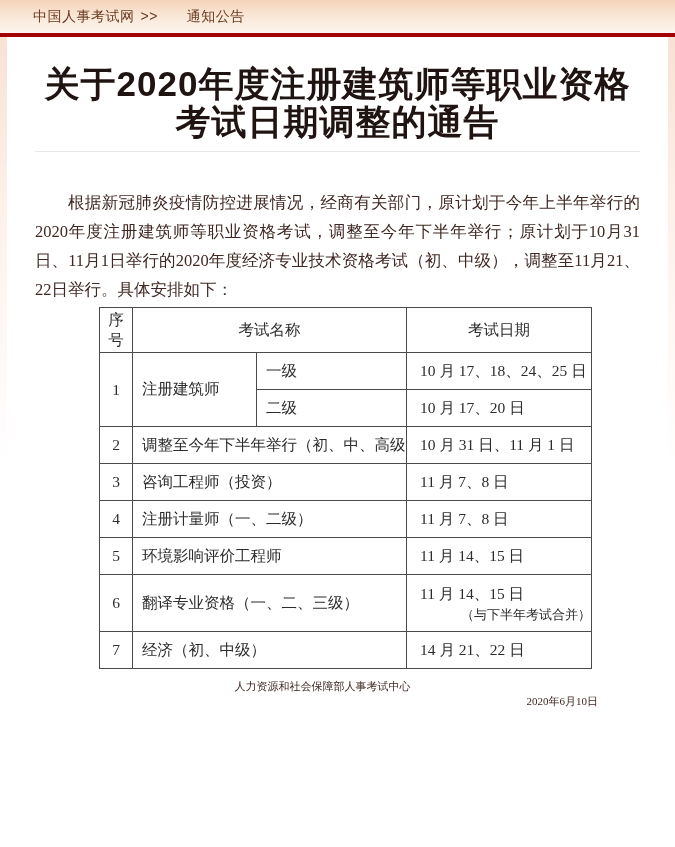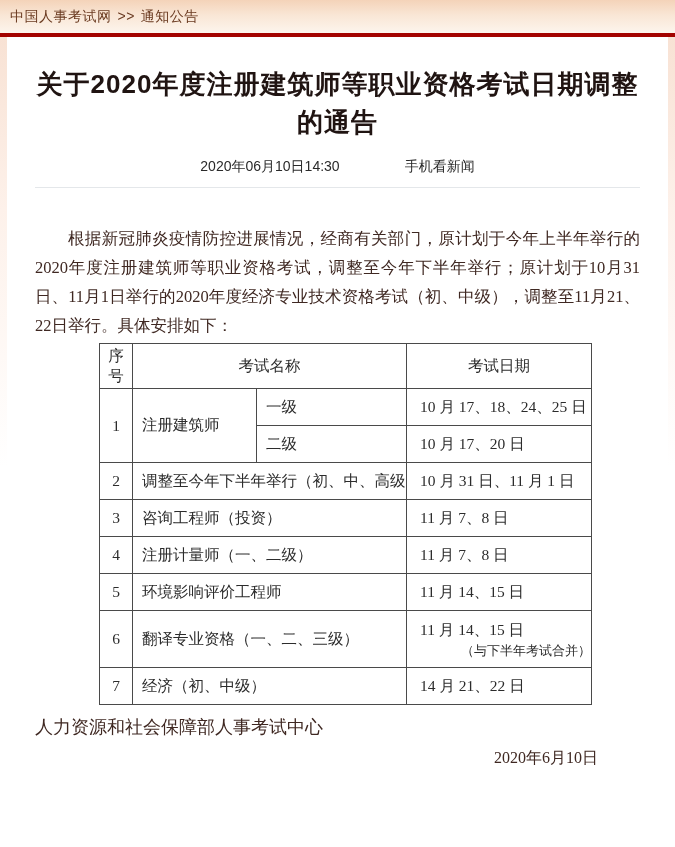--- a/index.html
+++ b/index.html
@@ -14,35 +14,35 @@
   .topbar {
     height: 33px;
     background: linear-gradient(to bottom, #f4d3b9 0%, #f9e6d5 45%, #fdf5ed 100%);
     display: flex;
     align-items: center;
     padding-left: 10px;
     position: relative;
     z-index: 2;
   }
   .breadcrumb { font-size: 14px; color: #6a3a20; letter-spacing: 0.5px; }
-  .breadcrumb a { color: #6a3a20; text-decoration: none; cursor: pointer; }
+  .breadcrumb a { color: #6a3a20; text-decoration: none; cursor: pointer; margin-left: 23px; }
   .crumb-sep { margin: 0 6px; color: #6a3a20; }
   .redline { height: 4px; background: #a30300; position: relative; z-index: 2; }
   
   .strip { position: absolute; top: 37px; width: 7px; height: 430px; z-index: 1;
            background: linear-gradient(to bottom, #f8e2d4 0%, #fdf1ea 40%, rgba(255,255,255,0) 100%); }
   .strip.left { left: 0; }
   .strip.right { right: 0; }
 
   
   .page { padding: 0 35px; position: relative; z-index: 2; }
   .title {
     margin-top: 28px;
     text-align: center;
-    font-size: 26px;
+    font-size: 35px;
     font-weight: 700;
     line-height: 38px;
     color: #201412;
     letter-spacing: 1px;
     font-family: "Liberation Sans", "DejaVu Sans", sans-serif;
   }
   .meta {
     margin-top: 16px;
     display: flex;
     justify-content: center;
@@ -88,55 +88,51 @@
   td.date { padding-left: 13px; white-space: nowrap; }
   tr.hdr td { height: 44px; }
   tr.r td { height: 37px; margin-left: 38px; }
   tr.r2 td { height: 57px; }
   .date-note { font-size: 13px; line-height: 19px; white-space: nowrap; text-align: right; }
   .date-main { line-height: 22px; white-space: nowrap; }
 
   .closing { margin-top: 16px; }
   .signature {
     margin-top: 10px;
-    text-align: left;
+    text-align: center;
     padding-right: 30px;
     font-family: "Liberation Serif", "DejaVu Serif", serif;
-    font-size: 18px;
+    font-size: 11px;
     color: #3f2822;
   }
   .signdate {
-    margin-top: 9px;
+    margin-top: 0;
     text-align: right;
     padding-right: 42px;
     font-family: "Liberation Serif", "DejaVu Serif", serif;
-    font-size: 16px;
+    font-size: 11px;
     color: #3f2822;
   }
 </style>
 </head>
 <body>
 
 <div class="topbar">
   <div class="breadcrumb">
     <a>中国人事考试网</a><span class="crumb-sep">&gt;&gt;</span><a>通知公告</a>
   </div>
 </div>
 <div class="redline"></div>
 <div class="strip left"></div>
 <div class="strip right"></div>
 
 <div class="page">
 
   <h1 class="title">关于2020年度注册建筑师等职业资格考试日期调整的通告</h1>
 
-  <div class="meta">
-    <span>2020年06月10日14:30</span>
-    <a>手机看新闻</a>
-  </div>
 
   <div class="divider"></div>
 
   <p class="para">根据新冠肺炎疫情防控进展情况，经商有关部门，原计划于今年上半年举行的2020年度注册建筑师等职业资格考试，调整至今年下半年举行；原计划于10月31日、11月1日举行的2020年度经济专业技术资格考试（初、中级），调整至11月21、22日举行。具体安排如下：</p>
 
   <table class="exam">
     <colgroup>
       <col style="width:33px">
         <col style="width:124px">
         <col style="width:150px">

